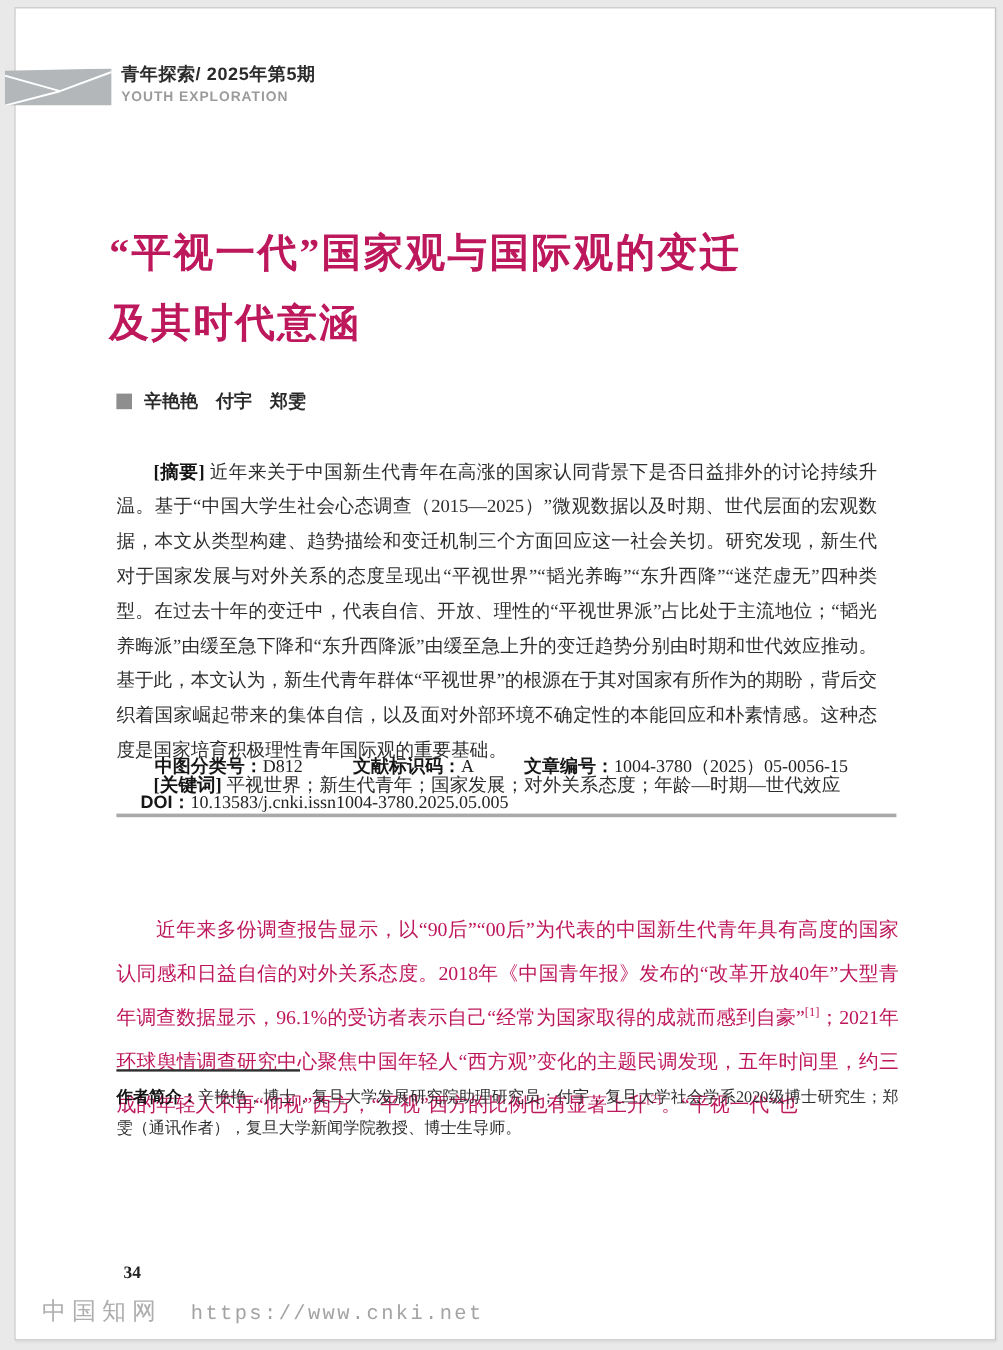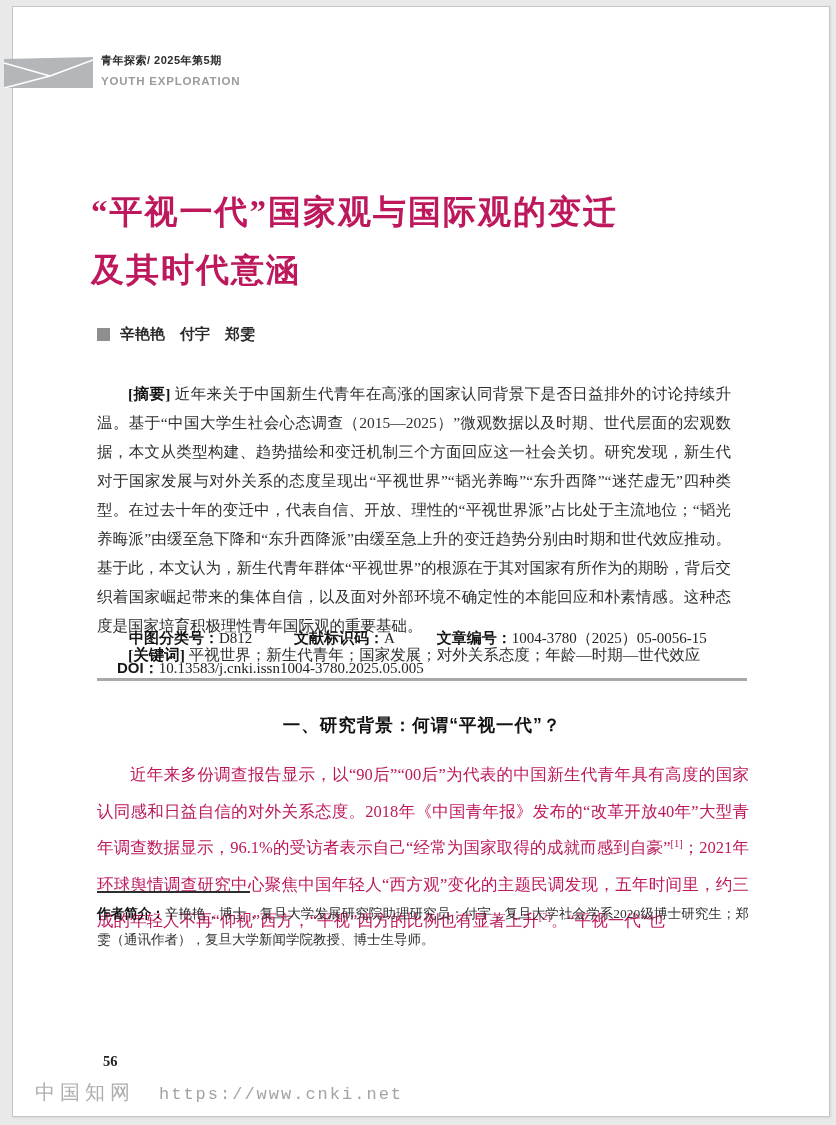--- a/index.html
+++ b/index.html
@@ -20,21 +20,21 @@
     box-shadow: 1px 1px 2px rgba(0,0,0,0.08);
   }
   
   .logo {
     position: absolute; left: -9px; top: 50px;
     width: 89px; height: 31px;
   }
   .journal-cn {
     position: absolute; left: 88px; top: 46px;
     font-family: "Liberation Sans", "DejaVu Sans", sans-serif;
-    font-weight: bold; font-size: 11px; color: #2b2b2b;
+    font-weight: bold; font-size: 15px; color: #2b2b2b;
     letter-spacing: 0.5px;
   }
   .journal-en {
     position: absolute; left: 88px; top: 68px;
     font-family: "Liberation Sans", "DejaVu Sans", sans-serif;
     font-weight: bold; font-size: 11.5px; color: #9b9b9b;
     letter-spacing: 0.8px;
   }
   
   .title {
@@ -161,28 +161,27 @@
     <span class="item"><span class="meta-label">中图分类号：</span><span>D812</span></span>
     <span class="item"><span class="meta-label">文献标识码：</span><span>A</span></span>
     <span class="item"><span class="meta-label">文章编号：</span><span>1004-3780（2025）05-0056-15</span></span>
   </div>
   <div class="meta-row2">
     <span class="meta-label">DOI：</span><span>10.13583/j.cnki.issn1004-3780.2025.05.005</span>
   </div>
 
   <div class="rule"></div>
 
-  <div class="section-heading">一、研究背景：何谓“平视一代”？</div>
 
   <div class="body-par"><span>近年来多份调查报告显示，以“90后”“00后”为代表的中国新生代青年具有高度的国家认同感和日益自信的对外关系态度。2018年《中国青年报》发布的“改革开放40年”大型青年调查数据显示，96.1%的受访者表示自己“经常为国家取得的成就而感到自豪”</span><sup class="ref">[1]</sup><span>；2021年环球舆情调查研究中心聚焦中国年轻人“西方观”变化的主题民调发现，五年时间里，约三成的年轻人不再“仰视”西方，“平视”西方的比例也有显著上升</span><sup class="ref">[2]</sup><span>。“平视一代”也</span></div>
 
   <div class="fn-divider"></div>
   <div class="footnotes">
     <p><span class="fn-label">作者简介：</span><span>辛艳艳，博士，复旦大学发展研究院助理研究员；付宇，复旦大学社会学系2020级博士研究生；郑雯（通讯作者），复旦大学新闻学院教授、博士生导师。</span></p>
   </div>
 
-  <div class="page-number">56</div>
+  <div class="page-number">34</div>
   <div class="watermark">
     <span class="wm-cn">中国知网</span>
     <span class="wm-url">https://www.cnki.net</span>
   </div>
 
 </div>
 
 </body></html>

